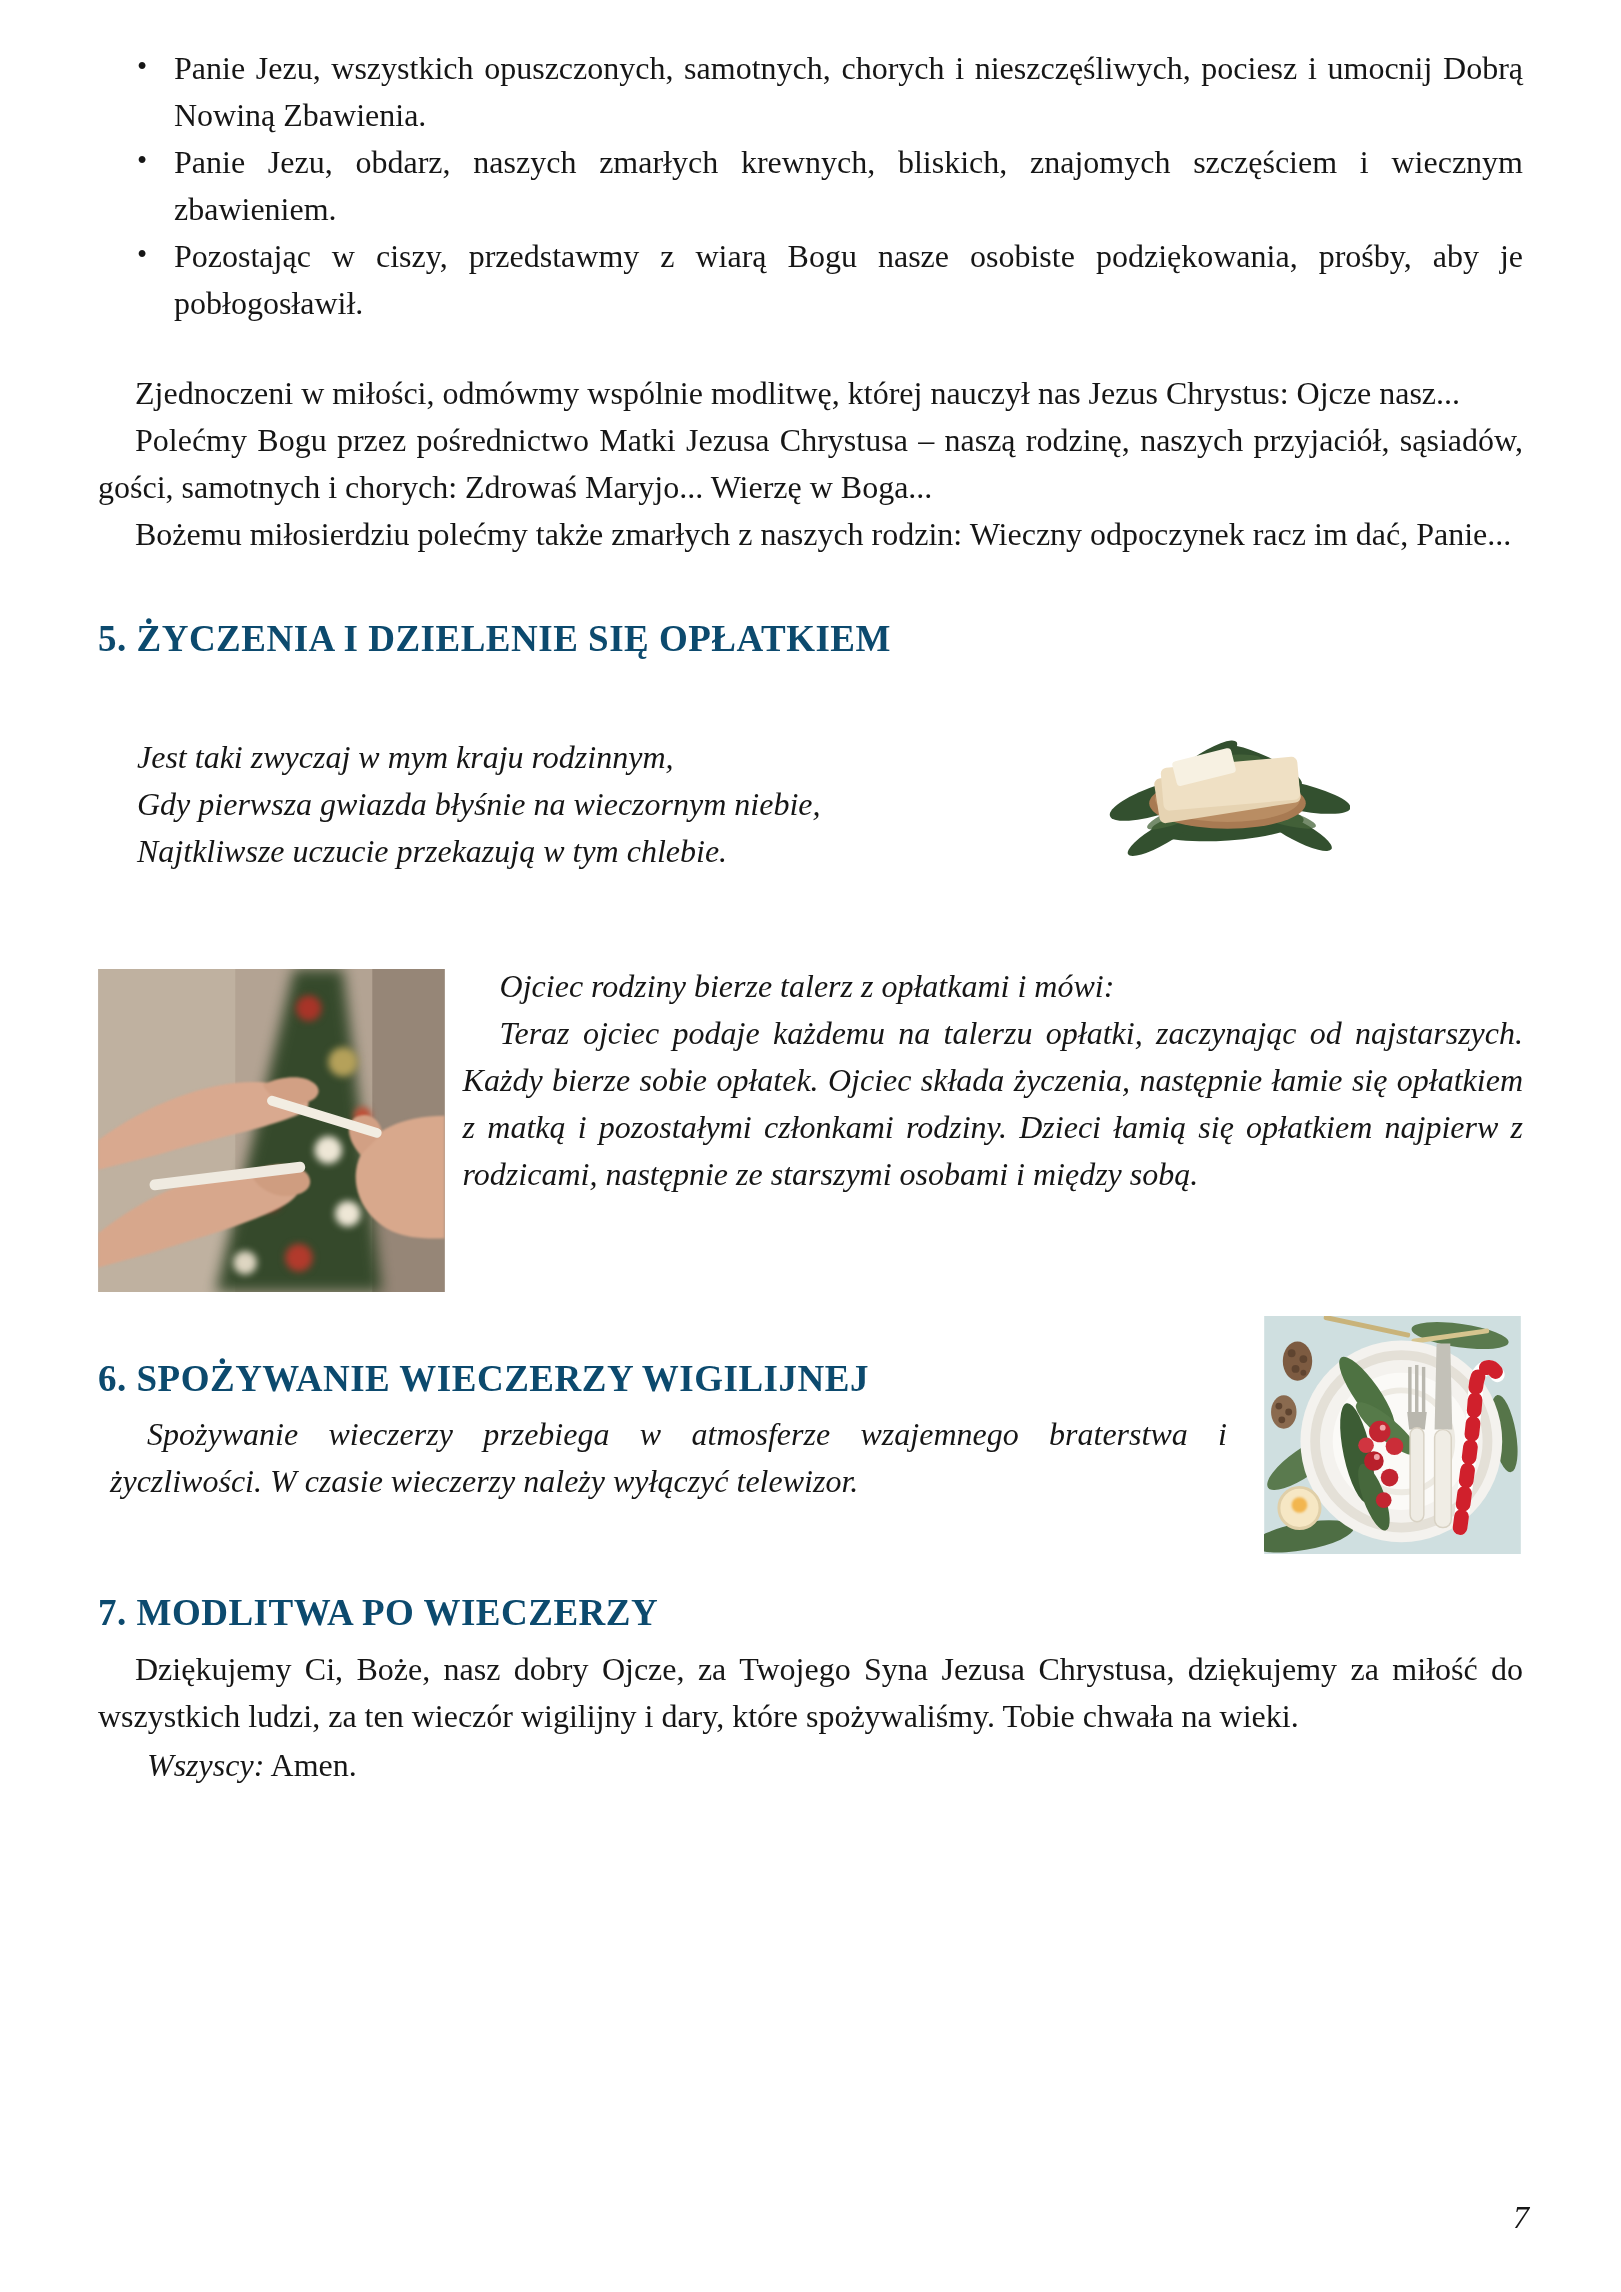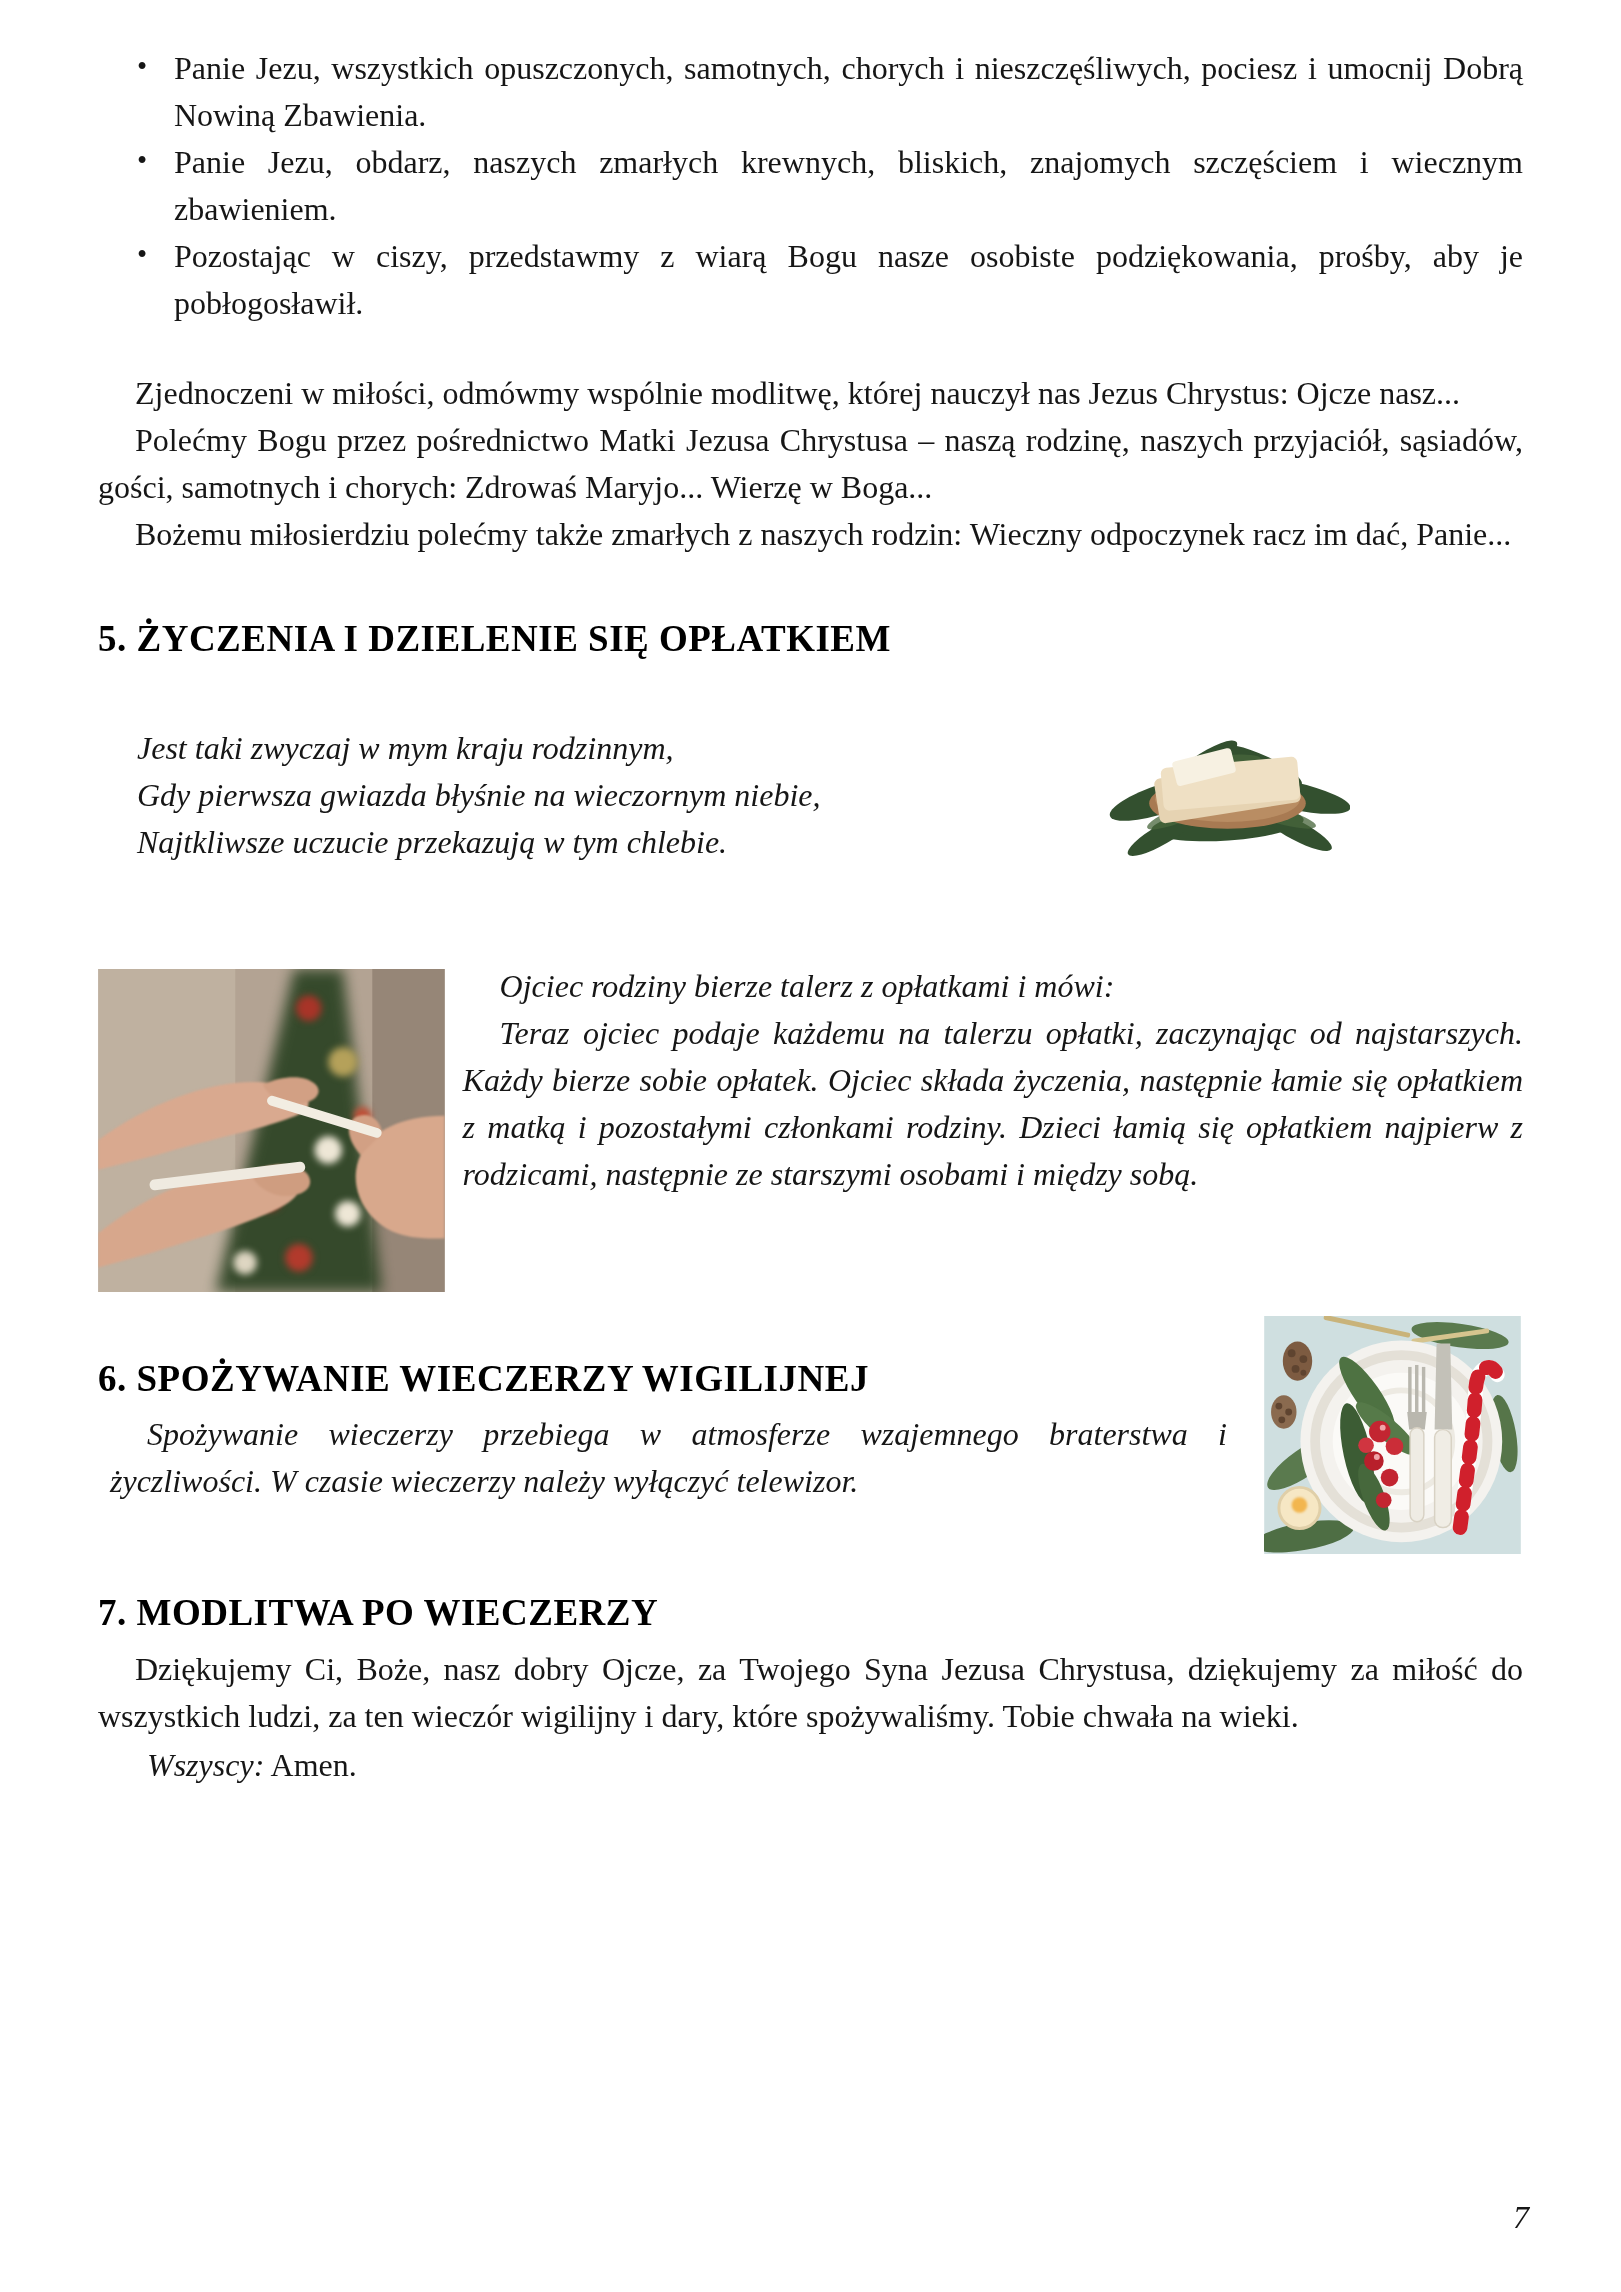--- a/index.html
+++ b/index.html
@@ -17,26 +17,26 @@
   p{margin:0;text-align:justify;hyphens:auto;}
   .indent{text-indent:37px;}
   .bold{font-weight:400;}
   .italic{font-style:italic;padding-left:12px;}
 
   ul.bullets{list-style:none;margin:0 0 43px 0;padding:0;}
   ul.bullets li{position:relative;padding-left:76px;text-align:justify;hyphens:auto;}
   ul.bullets .dot{position:absolute;left:39px;top:-2px;font-size:29px;}
 
   .red-heading{
-    margin:0;color:#000000;
+    margin:0;color:#0c4a6e;
     font-size:37px;line-height:47px;font-weight:700;
     letter-spacing:0.5px;
   }
   .h5{margin:57px 0 63px 0;}
-  .poem-row{display:flex;align-items:flex-start;}
+  .poem-row{display:flex;align-items:flex-end;}
   .poem{font-style:italic;margin-left:39px;}
   .poem-line{white-space:nowrap;}
   .poem-author{font-style:normal;}
   .wafer-fig{margin-left:auto;margin-right:173px;}
 
   .share-block{margin-top:88px;}
   .share-block::after{content:"";display:block;clear:both;}
   .hands-fig{float:left;width:347px;height:323px;margin:5.9px 17.6px 7.8px 0;}
   .hands-fig svg{display:block;}
 

